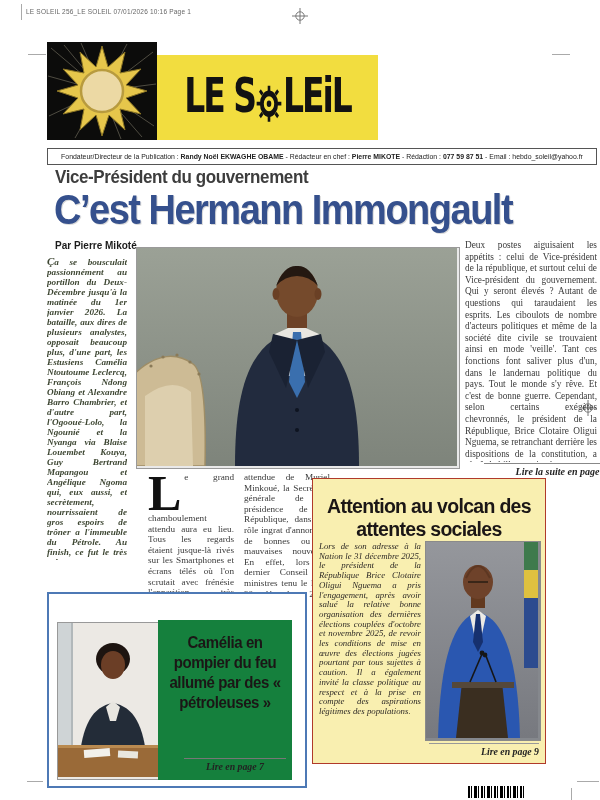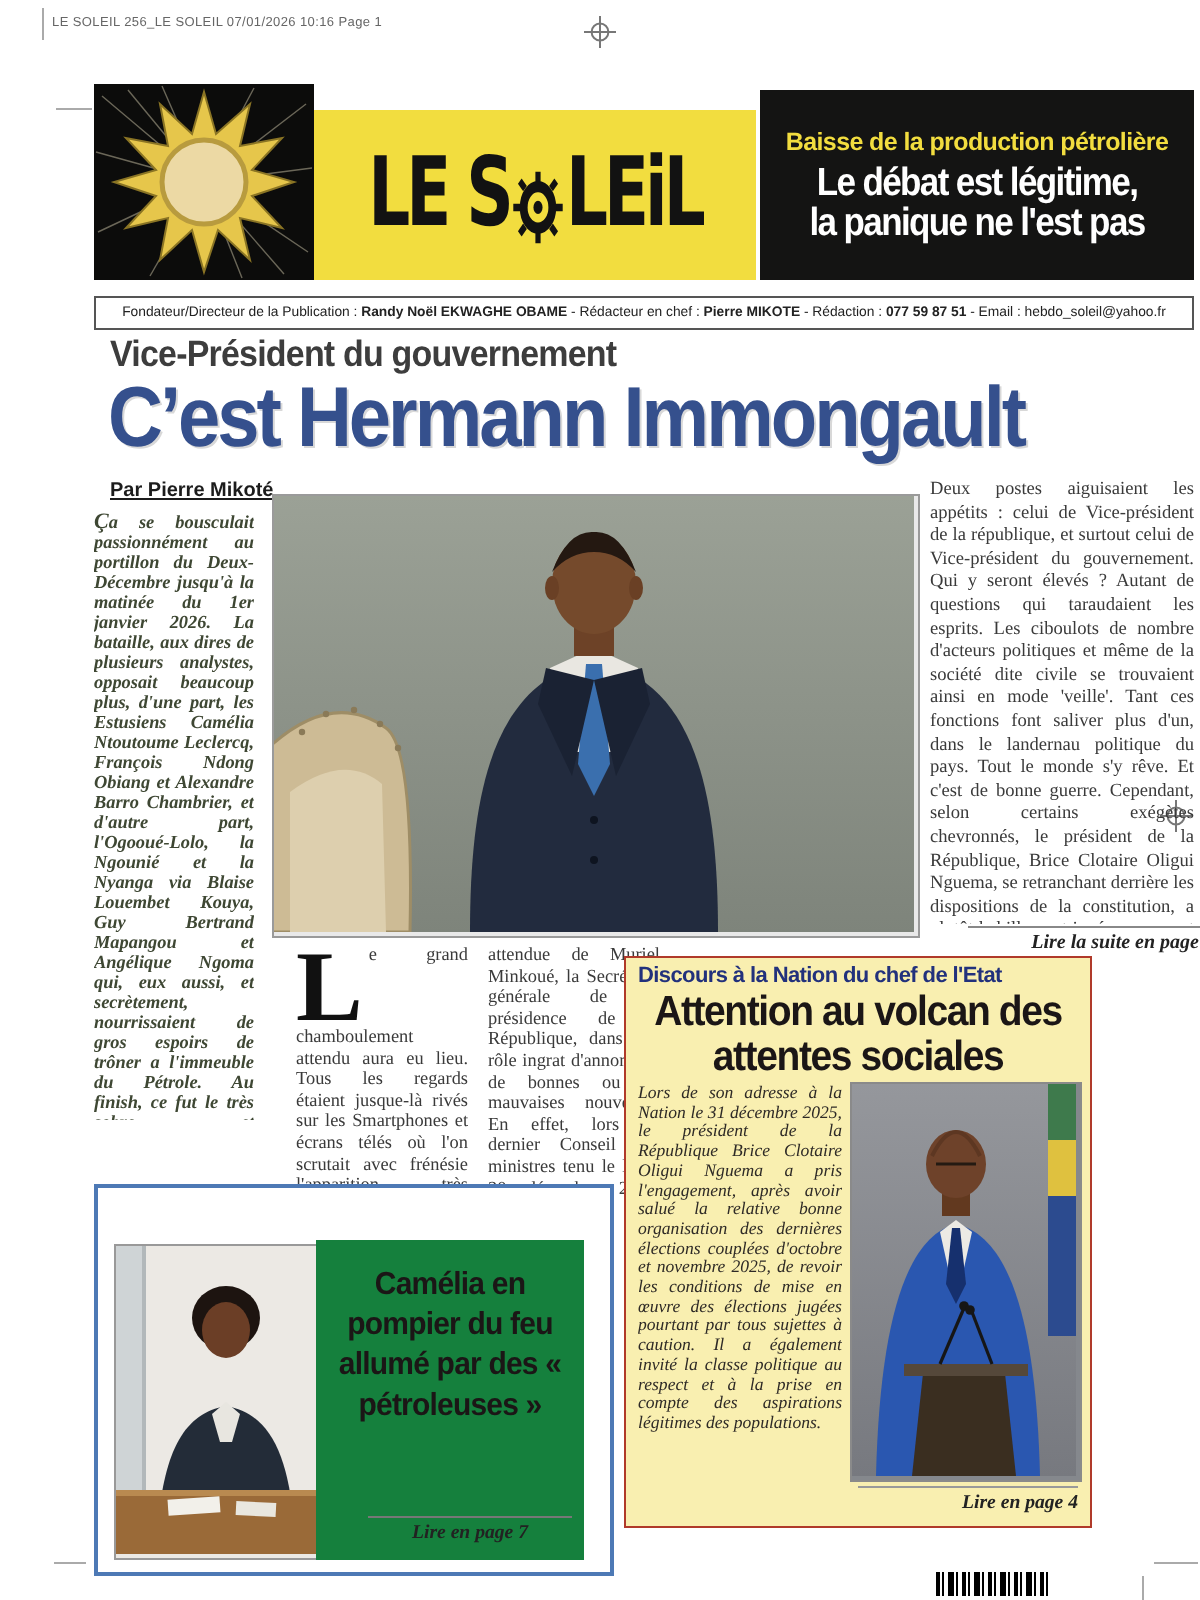--- a/index.html
+++ b/index.html
@@ -34,21 +34,21 @@
                font-size:6.9px;color:#222;text-align:center;line-height:15px;white-space:nowrap;}
   .founder-bar .b{font-weight:bold;}
 
   
   .kicker{left:55px;top:167px;font-size:17px;font-weight:bold;color:#3d3d3d;letter-spacing:-.4px;
           transform:scaleY(1.08);transform-origin:left top;}
   .headline{left:54px;top:186px;width:545px;margin:0;font-size:38px;font-weight:900;color:#35508d;
             letter-spacing:-1.5px;white-space:nowrap;transform:scaleY(1.12);transform-origin:left top;
             text-shadow:1px 1px 0 rgba(40,40,40,.18);}
   .byline{left:55px;top:240px;font-size:10px;font-weight:bold;color:#1c1c1c;
-          font-family:"Liberation Sans",sans-serif;text-decoration:underline;}
+          font-family:"Liberation Sans",sans-serif;}
   .left-col{left:47px;top:256px;width:80px;height:304px;overflow:hidden;
             font-family:"Liberation Serif",serif;font-style:italic;font-weight:bold;
             font-size:9.2px;line-height:10px;color:#3e4733;text-align:justify;}
   .left-col::first-letter{font-size:11px;}
   .right-col{left:465px;top:240px;width:132px;height:222px;overflow:hidden;
              font-family:"Liberation Serif",serif;font-size:9.3px;line-height:11.6px;
              color:#3a3a3a;text-align:justify;}
   .cont-link{left:484px;top:463px;width:123px;border-top:1px solid #888;padding-top:2px;
              font-family:"Liberation Serif",serif;font-style:italic;font-weight:bold;
              font-size:10px;color:#222;text-align:right;}
@@ -159,25 +159,20 @@
               <line x1="6" y1="6" x2="10" y2="10"></line>
               <line x1="30" y1="30" x2="34" y2="34"></line>
               <line x1="34" y1="6" x2="30" y2="10"></line>
               <line x1="10" y1="30" x2="6" y2="34"></line>
             </g>
             <circle cx="20" cy="20" r="11" fill="none" stroke="#121212" stroke-width="6"></circle>
             <circle cx="20" cy="20" r="3.5" fill="#121212"></circle>
           </svg></span>
         <span>LEiL</span>
     </div>
-  </div>
-  <div class="abs topright">
-    <div class="tr-kicker">Baisse de la production pétrolière</div>
-    <div class="tr-line">Le débat est légitime,</div>
-    <div class="tr-line">la panique ne l'est pas</div>
   </div>
 
   <div class="abs founder-bar"><span>Fondateur/Directeur de la Publication : </span><span class="b">Randy Noël EKWAGHE OBAME</span><span> - Rédacteur en chef : </span><span class="b">Pierre MIKOTE</span><span> - Rédaction : </span><span class="b">077 59 87 51</span><span> - Email : </span><span>hebdo_soleil@yahoo.fr</span></div>
 
   <div class="abs kicker">Vice-Président du gouvernement</div>
   <h1 class="abs headline">C’est Hermann Immongault</h1>
   <div class="abs byline">Par Pierre Mikoté</div>
   <div class="abs left-col">Ça se bousculait passionnément au portillon du Deux-Décembre jusqu'à la matinée du 1er janvier 2026. La bataille, aux dires de plusieurs analystes, opposait beaucoup plus, d'une part, les Estusiens Camélia Ntoutoume Leclercq, François Ndong Obiang et Alexandre Barro Chambrier, et d'autre part, l'Ogooué-Lolo, la Ngounié et la Nyanga via Blaise Louembet Kouya, Guy Bertrand Mapangou et Angélique Ngoma qui, eux aussi, et secrètement, nourrissaient de gros espoirs de trôner a l'immeuble du Pétrole. Au finish, ce fut le très sobre et redoutablement efficace Hermann Immongault, le fils de Mulundu, qui a décroché le saint graal.</div>
 
   <figure class="abs main-photo">
@@ -212,21 +207,20 @@
         <circle cx="160" cy="182" r="2" fill="#0e1420"></circle>
     </svg>
   </figure>
 
   <div class="abs right-col">Deux postes aiguisaient les appétits : celui de Vice-président de la république, et surtout celui de Vice-président du gouvernement. Qui y seront élevés ? Autant de questions qui taraudaient les esprits. Les ciboulots de nombre d'acteurs politiques et même de la société dite civile se trouvaient ainsi en mode 'veille'. Tant ces fonctions font saliver plus d'un, dans le landernau politique du pays. Tout le monde s'y rêve. Et c'est de bonne guerre. Cependant, selon certains exégètes chevronnés, le président de la République, Brice Clotaire Oligui Nguema, se retranchant derrière les dispositions de la constitution, a plutôt habillement joué, en prenant tout le monde à contre-pieds.</div>
   <div class="abs cont-link">Lire la suite en page 2</div>
 
   <div class="abs center-cols"><span class="dropcap">L</span><span>e grand chamboulement attendu aura eu lieu. Tous les regards étaient jusque-là rivés sur les Smartphones et écrans télés où l'on scrutait avec frénésie l'apparition très attendue de Muriel Minkoué, la Secrétaire générale de la présidence de la République, dans son rôle ingrat d'annonceur de bonnes ou de mauvaises nouvelles. En effet, lors du dernier Conseil des ministres tenu le lundi 30 décembre 2025, l'annonce du nouveau gouvernement était vivement attendue.</span></div>
 
   <section class="abs discours">
-    <div class="abs disc-kicker">Discours à la Nation du chef de l'Etat</div>
     <h2 class="abs disc-headline">Attention au volcan des attentes sociales</h2>
     <div class="abs disc-body">Lors de son adresse à la Nation le 31 décembre 2025, le président de la République Brice Clotaire Oligui Nguema a pris l'engagement, après avoir salué la relative bonne organisation des dernières élections couplées d'octobre et novembre 2025, de revoir les conditions de mise en œuvre des élections jugées pourtant par tous sujettes à caution. Il a également invité la classe politique au respect et à la prise en compte des aspirations légitimes des populations.</div>
     <figure class="abs pres-photo">
       <svg width="112" height="196" viewBox="0 0 112 196">
         <defs>
           <linearGradient id="pg2" x1="0" y1="0" x2="0" y2="1">
             <stop offset="0" stop-color="#95979c"></stop>
               <stop offset="1" stop-color="#77797f"></stop>
           </linearGradient>
         </defs>
@@ -242,21 +236,21 @@
         <path d="M40,36 Q46,24 52,24 Q58,24 64,36" fill="none" stroke="#5d3722" stroke-width="2"></path>
         <line x1="42" y1="40" x2="62" y2="40" stroke="#241a12" stroke-width="1.4"></line>
         <path d="M30,196 L36,140 L76,140 L82,196 Z" fill="#3a2e20"></path>
         <rect x="26" y="140" width="62" height="6" fill="#55483a"></rect>
         <line x1="44" y1="140" x2="56" y2="112" stroke="#161616" stroke-width="1.6"></line>
         <line x1="70" y1="140" x2="60" y2="114" stroke="#161616" stroke-width="1.6"></line>
         <circle cx="56" cy="111" r="2.4" fill="#161616"></circle>
           <circle cx="59" cy="113" r="2.4" fill="#161616"></circle>
       </svg>
     </figure>
-    <div class="abs disc-link">Lire en page 4</div>
+    <div class="abs disc-link">Lire en page 9</div>
   </section>
 
   <section class="abs education">
     <figure class="abs edu-photo">
       <svg width="104" height="154" viewBox="0 0 104 154">
         <rect width="104" height="154" fill="#ece9e4"></rect>
         <rect x="0" y="0" width="13" height="154" fill="#cfd4d6"></rect>
         <rect x="13" y="0" width="2" height="154" fill="#b2b8ba"></rect>
         <path d="M20,154 C22,106 32,84 55,80 C78,84 88,106 90,154 Z" fill="#232c38"></path>
         <path d="M48,84 L55,78 L62,84 L58,98 L52,98 Z" fill="#e8e6e0"></path>

